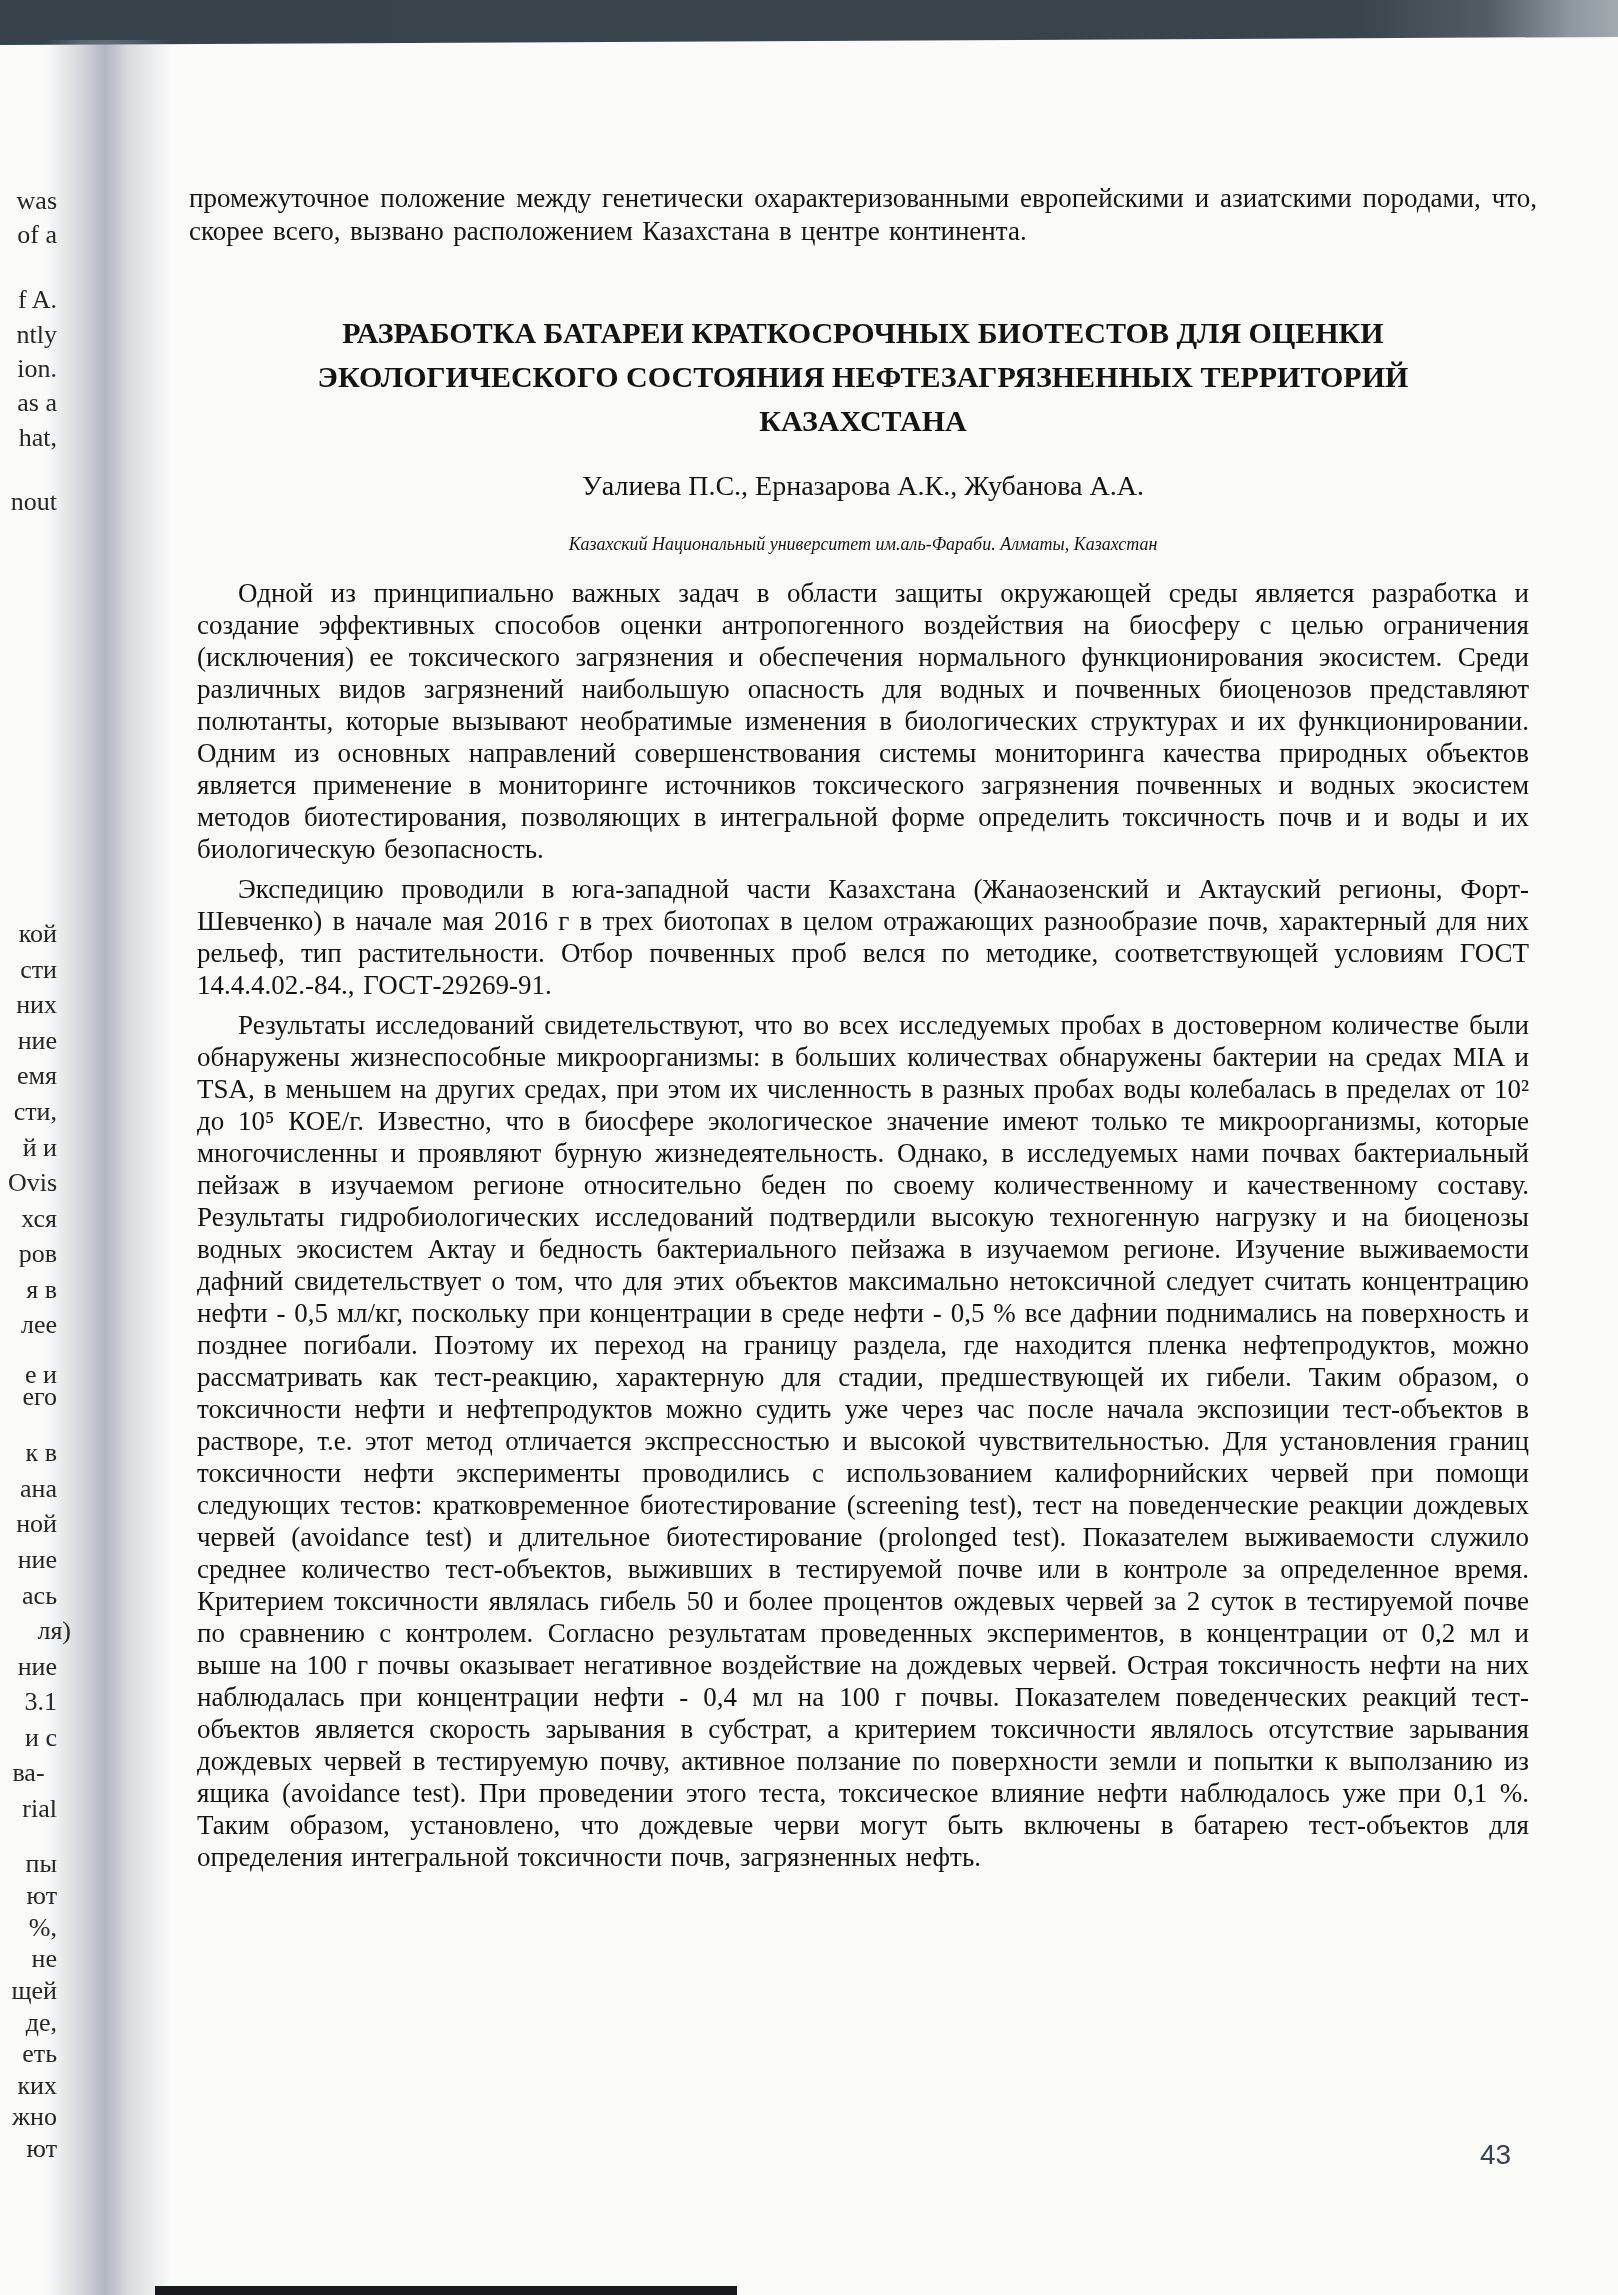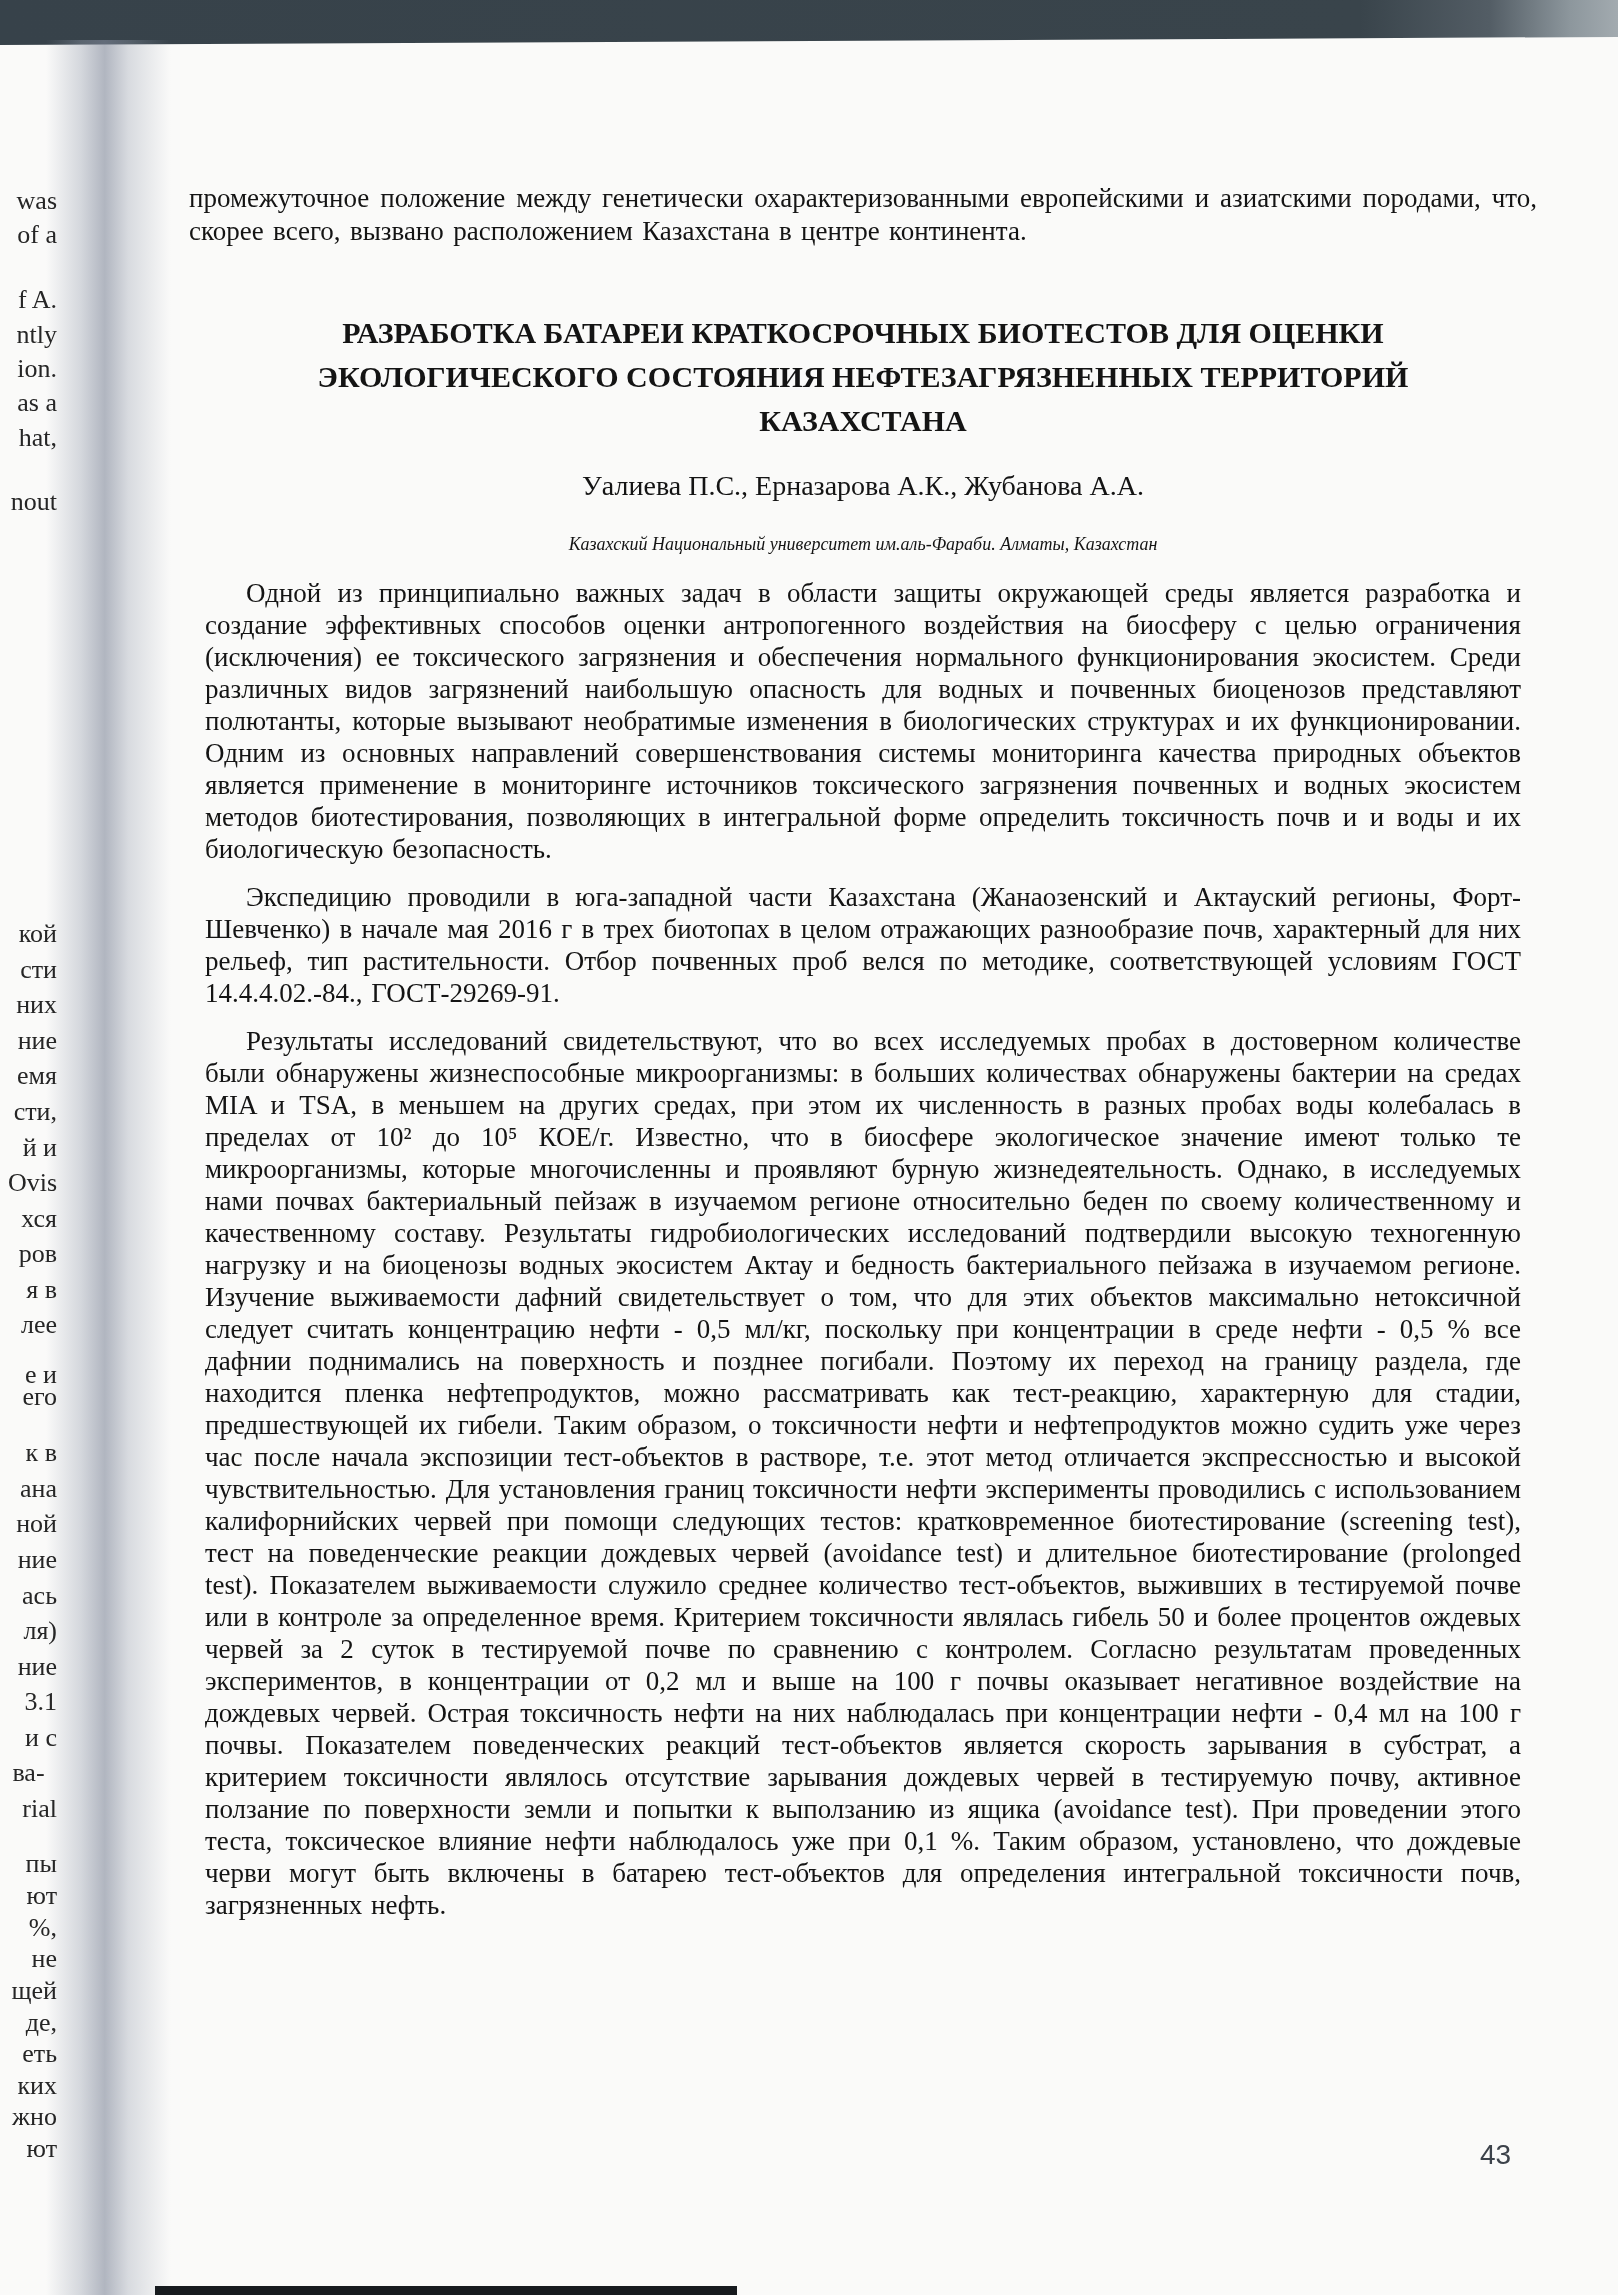--- a/index.html
+++ b/index.html
@@ -36,21 +36,21 @@
   
   .content { position:absolute; left:189px; top:182px; width:1348px; color:#141414; }
   .intro { margin:0; font-size:27px; line-height:33px; text-align:justify; word-spacing:2.6px; }
   .title { margin:63px 0 0 0; text-align:center; font-weight:bold; font-size:30px; line-height:44px; }
   .title .tline { display:block; white-space:nowrap; }
   .authors { margin:22.4px 0 0 0; text-align:center; font-size:28px; line-height:42px; }
   .authors .aline { display:block; white-space:nowrap; }
   .affiliation { margin:20px 0 0 0; text-align:center; font-style:italic; font-size:18px; line-height:34px; }
   .email { margin:0; text-align:center; font-style:italic; font-size:27px; line-height:34px; }
   .body-block { margin-top:16px; }
-  .body-par { margin:16px; font-size:27px; line-height:32px; text-align:justify; text-indent:41px; word-spacing:2px; }
+  .body-par { margin:8px; font-size:27px; line-height:32px; text-align:justify; text-indent:41px; word-spacing:2px; }
   .page-num {
     position:absolute; left:1480px; top:2139px;
     font-family:"Liberation Sans", sans-serif; font-size:28px; color:#3c424a;
   }
 </style>
 </head>
 <body>
 
 <div class="page">
 
@@ -79,21 +79,21 @@
       <span class="frag" style="top: 1241px;">ров</span>
       <span class="frag" style="top: 1277px;">я в</span>
       <span class="frag" style="top: 1312px;">лее</span>
       <span class="frag" style="top: 1362px;">е и</span>
       <span class="frag" style="top: 1384px;">его</span>
       <span class="frag" style="top: 1440px;">к в</span>
       <span class="frag" style="top: 1476px;">ана</span>
       <span class="frag" style="top: 1511px;">ной</span>
       <span class="frag" style="top: 1547px;">ние</span>
       <span class="frag" style="top: 1583px;">ась</span>
-      <span class="frag" style="top: 1618px;">ля)</span>
+      <span class="frag" style="top: 1618px; padding-left: 14px;">ля)</span>
       <span class="frag" style="top: 1654px;">ние</span>
       <span class="frag" style="top: 1689px;">3.1</span>
       <span class="frag" style="top: 1725px;">и с</span>
       <span class="frag" style="top: 1760px; text-align: center;">ва-</span>
       <span class="frag" style="top: 1796px;">rial</span>
       <span class="frag" style="top: 1851px;">пы</span>
       <span class="frag" style="top: 1883px;">ют</span>
       <span class="frag" style="top: 1915px;">%,</span>
       <span class="frag" style="top: 1946px;">не</span>
       <span class="frag" style="top: 1978px;">щей</span>

